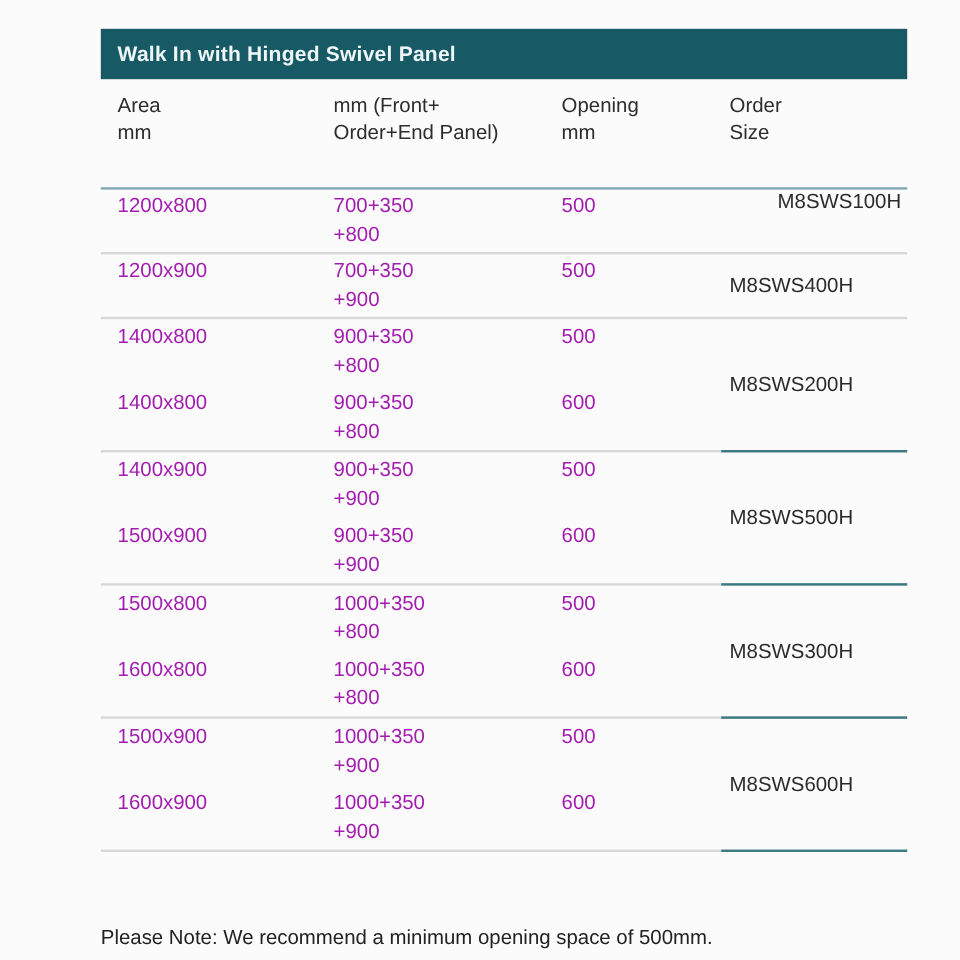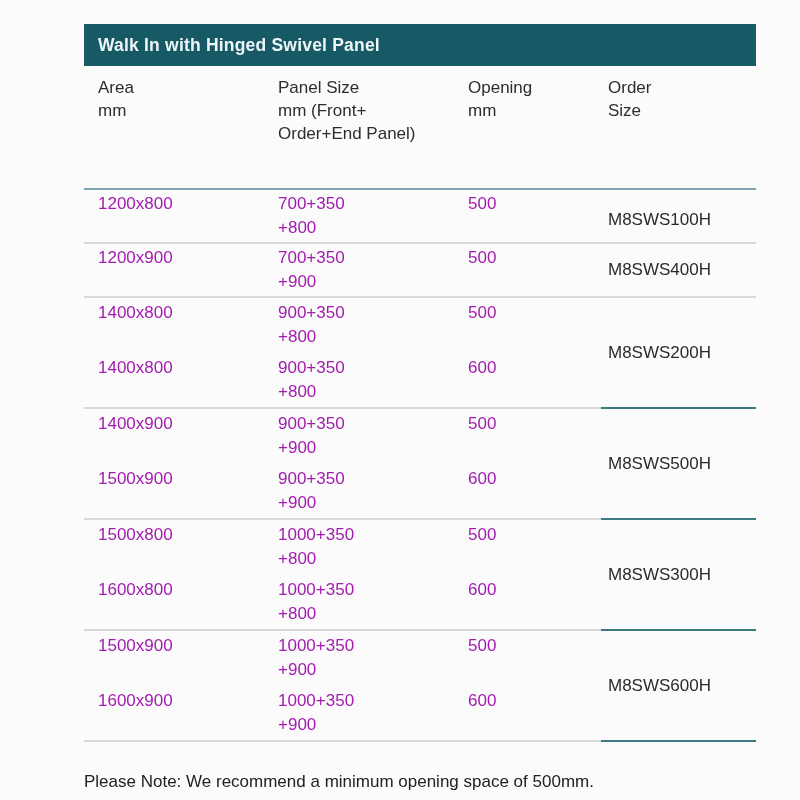--- a/index.html
+++ b/index.html
@@ -11,21 +11,21 @@
   .table-wrap { position:absolute; left:84px; top:24px; width:672px; }
 
   .title-bar {
     height:42px; display:flex; align-items:center;
     padding-left:14px; font-size:17.5px; font-weight:600;
     letter-spacing:0.2px;
   }
 
   .header-row {
     display:grid; grid-template-columns:180px 190px 140px auto;
-    padding:10px 0 0 14px; height:124px;
+    padding:10px 0 0 14px; height:92px;
     font-size:17px; line-height:23px; color:#2d2d2d;
   }
   .hcell { display:flex; flex-direction:column; }
 
   .tbody { width:100%; }
   .group {
     position:relative; display:flex; padding-left:14px;
     border-bottom:2px solid #d8d8d8;
   }
   .group.single { height:54px; }
@@ -38,21 +38,21 @@
   .subrow {
     display:grid; grid-template-columns:180px 190px 140px;
     font-size:17px; line-height:24px; color:#a21caf;
   }
   .panel-cell { display:flex; flex-direction:column; }
 
   .code-cell {
     flex:1; display:flex; align-items:center;
     font-size:17px; color:#2b2b2b;
   }
-  .code-cell.code-top { align-items:flex-start; padding-top:20px; }
+  .code-cell.code-top { align-items:flex-start; padding-top:0;margin-left:40px; }
 
   .code-underline {
     position:absolute; right:0; bottom:-2px;
     width:155px; height:2.5px; z-index:2;
   }
 
   .footnote {
     position:absolute; left:84px; top:736px;
     font-size:17px; color:#222222;margin-top:36px;
   }
@@ -66,21 +66,20 @@
     <div class="title-bar" style="background: rgb(23, 90, 102); color: rgb(238, 246, 247);">
       <span>Walk In with Hinged Swivel Panel</span>
     </div>
 
     <div class="header-row" style="border-bottom: 2px solid rgb(127, 166, 178);">
       <div class="hcell">
         <span>Area</span>
         <span>mm</span>
       </div>
       <div class="hcell">
-        <span>Panel Size</span>
         <span>mm (Front+</span>
         <span>Order+End Panel)</span>
       </div>
       <div class="hcell">
         <span>Opening</span>
         <span>mm</span>
       </div>
       <div class="hcell">
         <span>Order</span>
         <span>Size</span>

